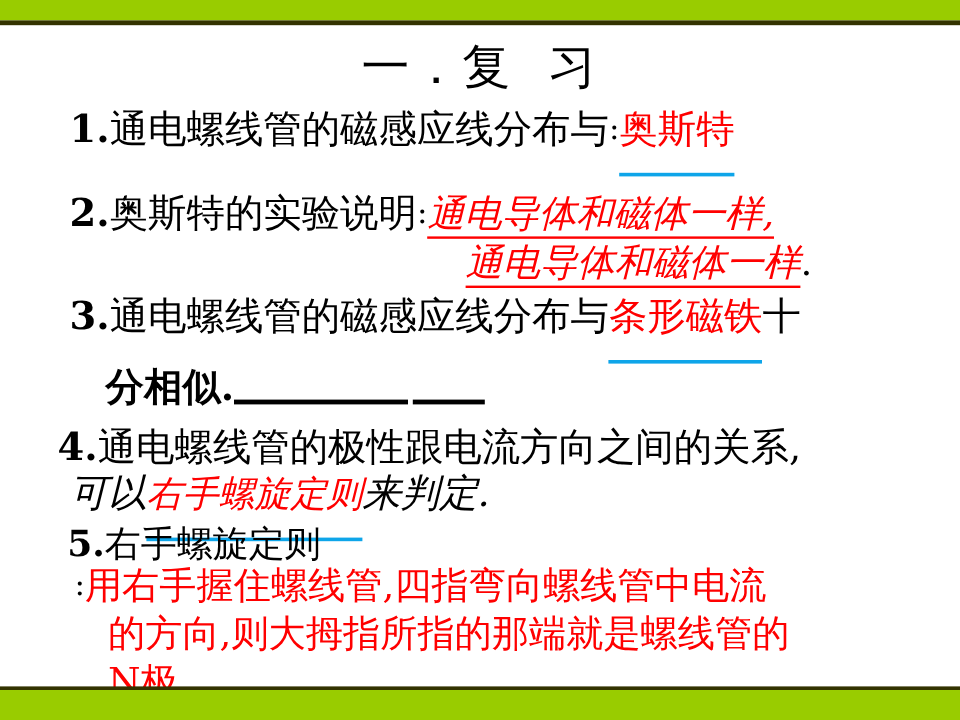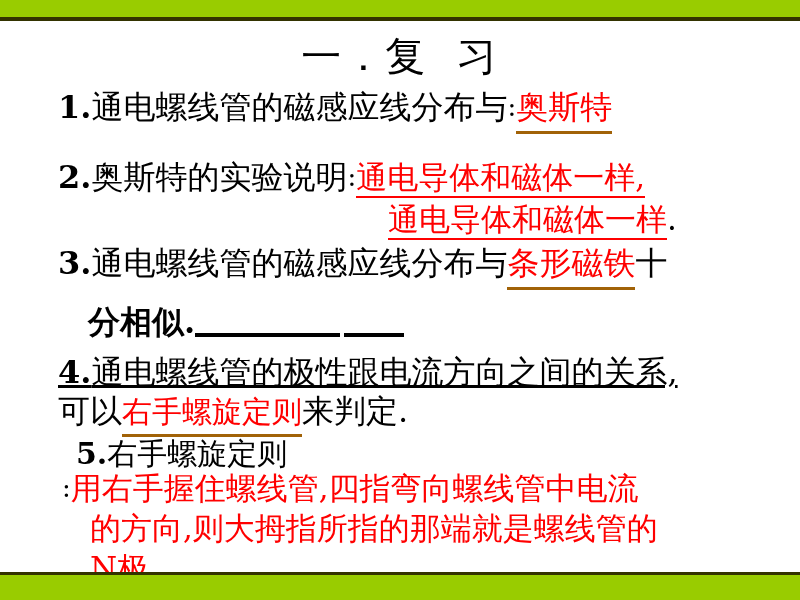--- a/index.html
+++ b/index.html
@@ -91,26 +91,27 @@
   }
 
   .red {
     color: #ff0000;
   }
   .blk {
     color: #000000;
   }
 
   .ul-black {
-    border-bottom: 3px solid #a16207;
-    padding-bottom: 5px;
+    border-bottom: 3px solid #0ea5e9;
+    padding-bottom: 18px;
   }
   .ul-red {
     border-bottom: 2px solid #ff0000;
     padding-bottom: 1px;
+    font-style: italic;
   }
   .blank-rule {
     display: inline-block;
     width: 145px;
     border-bottom: 4px solid #000000;
     vertical-align: -4px;
   }
   .blank-rule-short {
     display: inline-block;
     width: 60px;
@@ -118,23 +119,23 @@
     vertical-align: -4px;
     margin-left: 4px;
   }
 
   
   #l1   { left: 58px;  top: 70px; }
   #l2   { left: 58px;  top: 140px; }
   #l2b  { left: 388px; top: 183px; }
   #l3   { left: 58px;  top: 226px; }
   #l3b  { left: 88px;  top: 285px; font-weight: bold; }
-  #l4   { left: 58px;  top: 335px; text-decoration: underline; }
-  #l4b  { left: 58px;  top: 374px; }
-  #l5   { left: 76px;  top: 418px; }
+  #l4   { left: 48px;  top: 335px; }
+  #l4b  { left: 58px;  top: 374px; font-style: italic; }
+  #l5   { left: 56px;  top: 418px; }
   #l5b  { left: 62px;  top: 452px; }
   #l5c  { left: 90px;  top: 492px; }
   #l5d  { left: 90px;  top: 532px; text-decoration: underline; }
 
   .sz30 { font-size: 30px; }
   .sz31 { font-size: 31px; }
   .sz32 { font-size: 32px; }
   .colon-blk {
     color: #000000;
     font-size: 26px;

